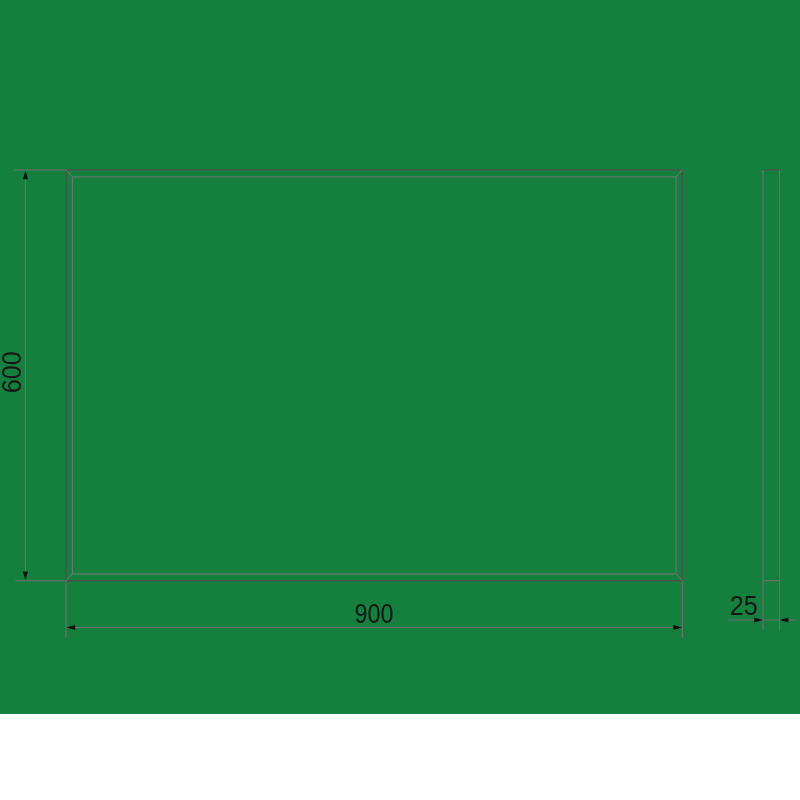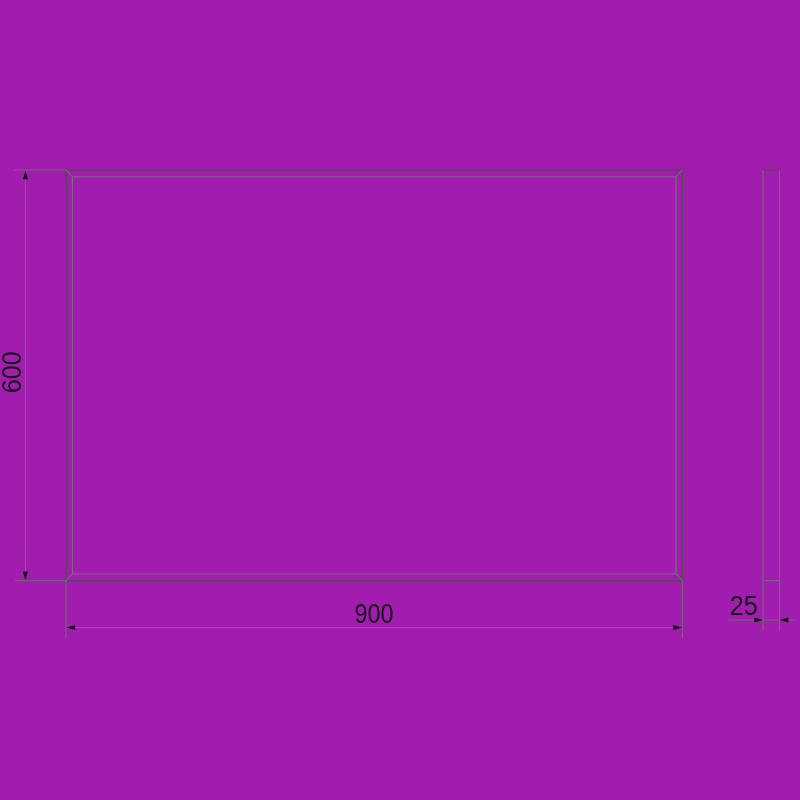--- a/index.html
+++ b/index.html
@@ -1,16 +1,16 @@
 <!DOCTYPE html>
 <html><head>
 <meta charset="utf-8">
 <style>
   html,body{margin:0;padding:0;background:#ffffff;}
-  .stage{position:relative;width:800px;height:800px;background:#a21caf;overflow:hidden;}
+  .stage{position:relative;width:800px;height:714px;background:#15803d;overflow:hidden;}
   svg{display:block;}
   text{font-family:"Liberation Sans",sans-serif;fill:#161616;}
 </style>
 </head>
 <body>
 <div class="stage">
 <svg width="800" height="800" viewBox="0 0 800 800">
 
   <rect x="66" y="170" width="616.3" height="410.7" fill="none" stroke="#4f4f4f" stroke-width="1.25"></rect>
 

